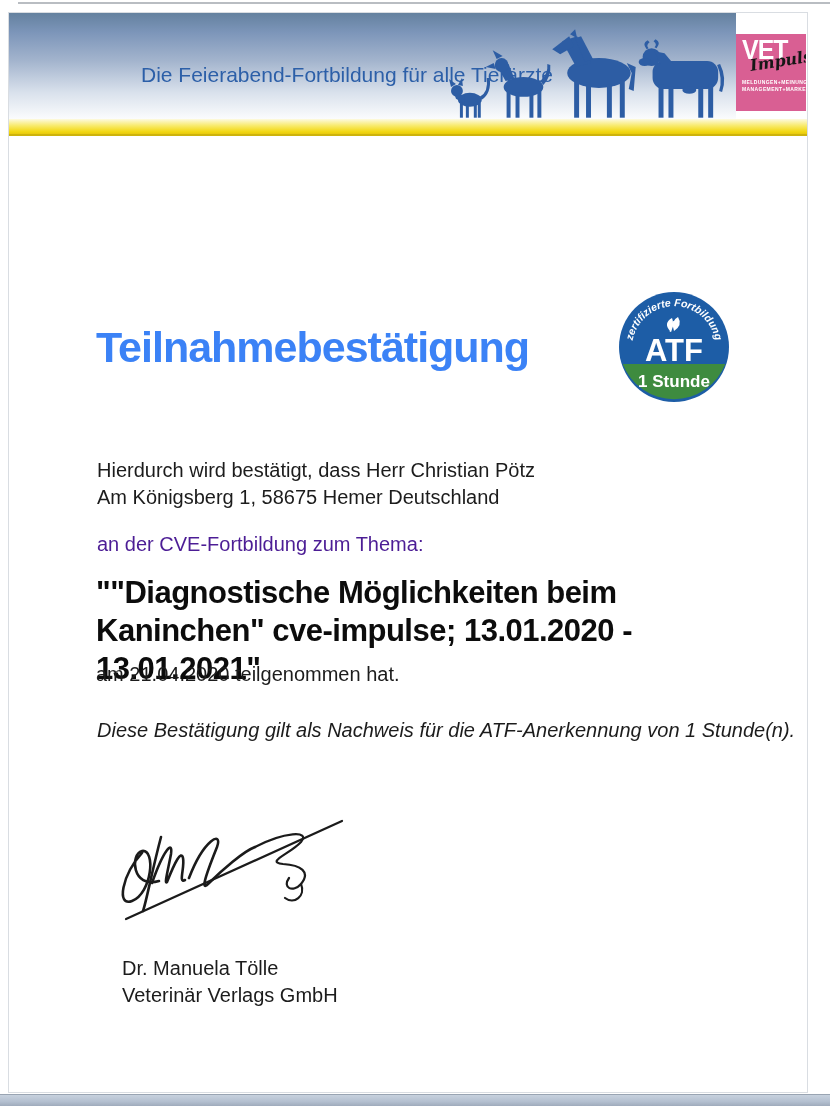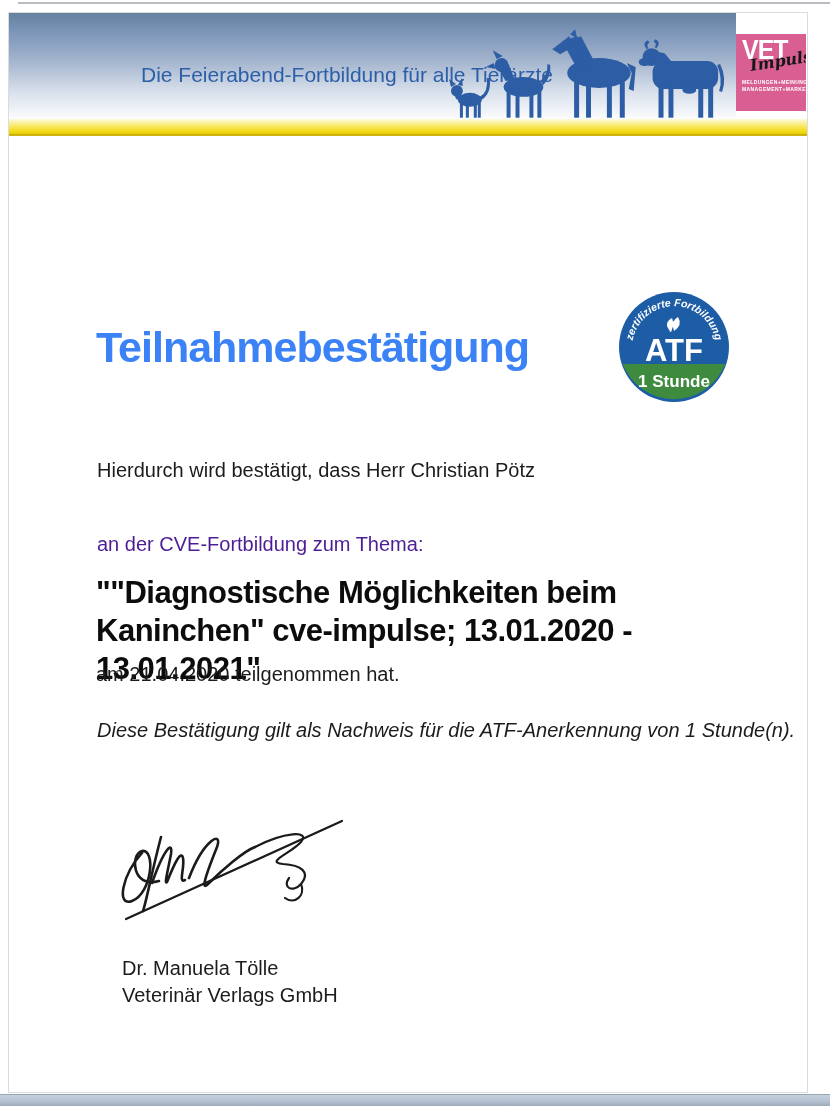--- a/index.html
+++ b/index.html
@@ -165,20 +165,21 @@
           <rect x="53.4" y="30" width="1.6" height="11" transform="rotate(18 54 35)"></rect>
         </g>
         <text x="56" y="70" text-anchor="middle" font-size="31" font-weight="bold" fill="#ffffff" font-family="Liberation Sans, DejaVu Sans, sans-serif">ATF</text>
         <text x="56" y="96" text-anchor="middle" font-size="17" font-weight="bold" fill="#ffffff" font-family="Liberation Sans, DejaVu Sans, sans-serif">1 Stunde</text>
       </svg>
 
       <h1 class="cert-title">Teilnahmebestätigung</h1>
 
       <div class="p-holder">
         <div>Hierdurch wird bestätigt, dass Herr Christian Pötz</div>
+        <div>Am Königsberg 1, 58675 Hemer Deutschland</div>
       </div>
 
       <div class="p-intro">an der CVE-Fortbildung zum Thema:</div>
 
       <div class="theme">
         <div>""Diagnostische Möglichkeiten beim</div>
         <div>Kaninchen" cve-impulse; 13.01.2020 -</div>
         <div>13.01.2021"</div>
         <div class="p-part">am 21.04.2020 teilgenommen hat.</div>
       </div>

